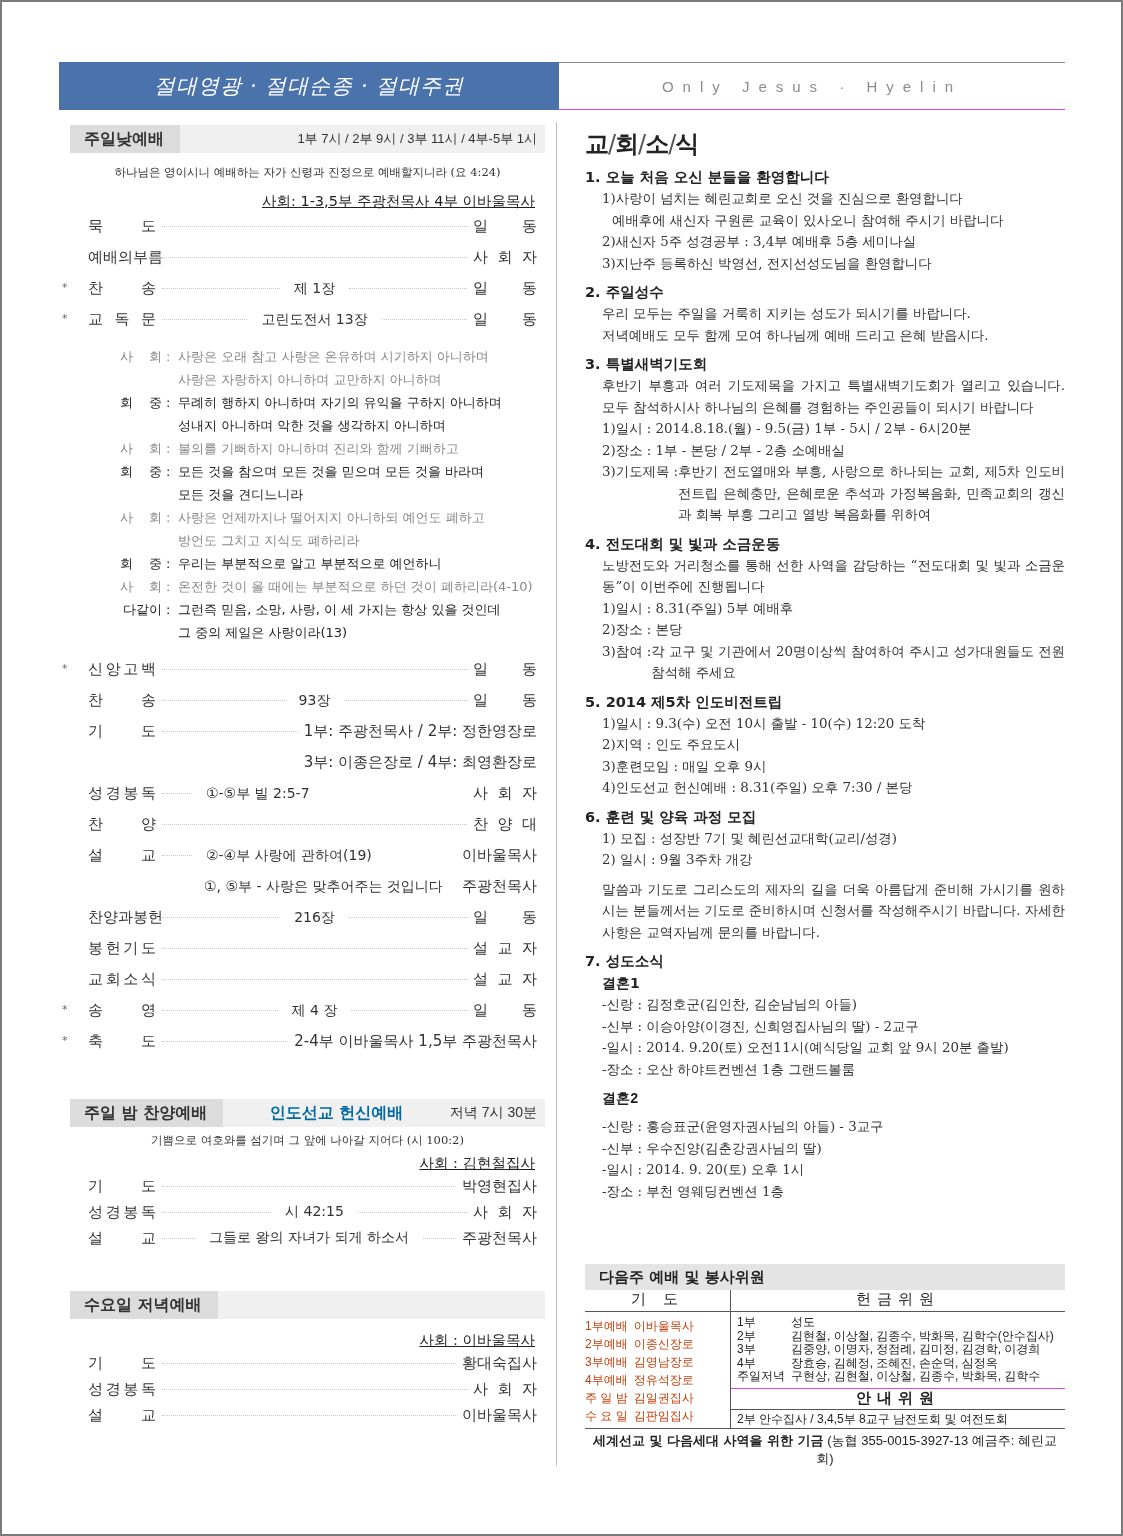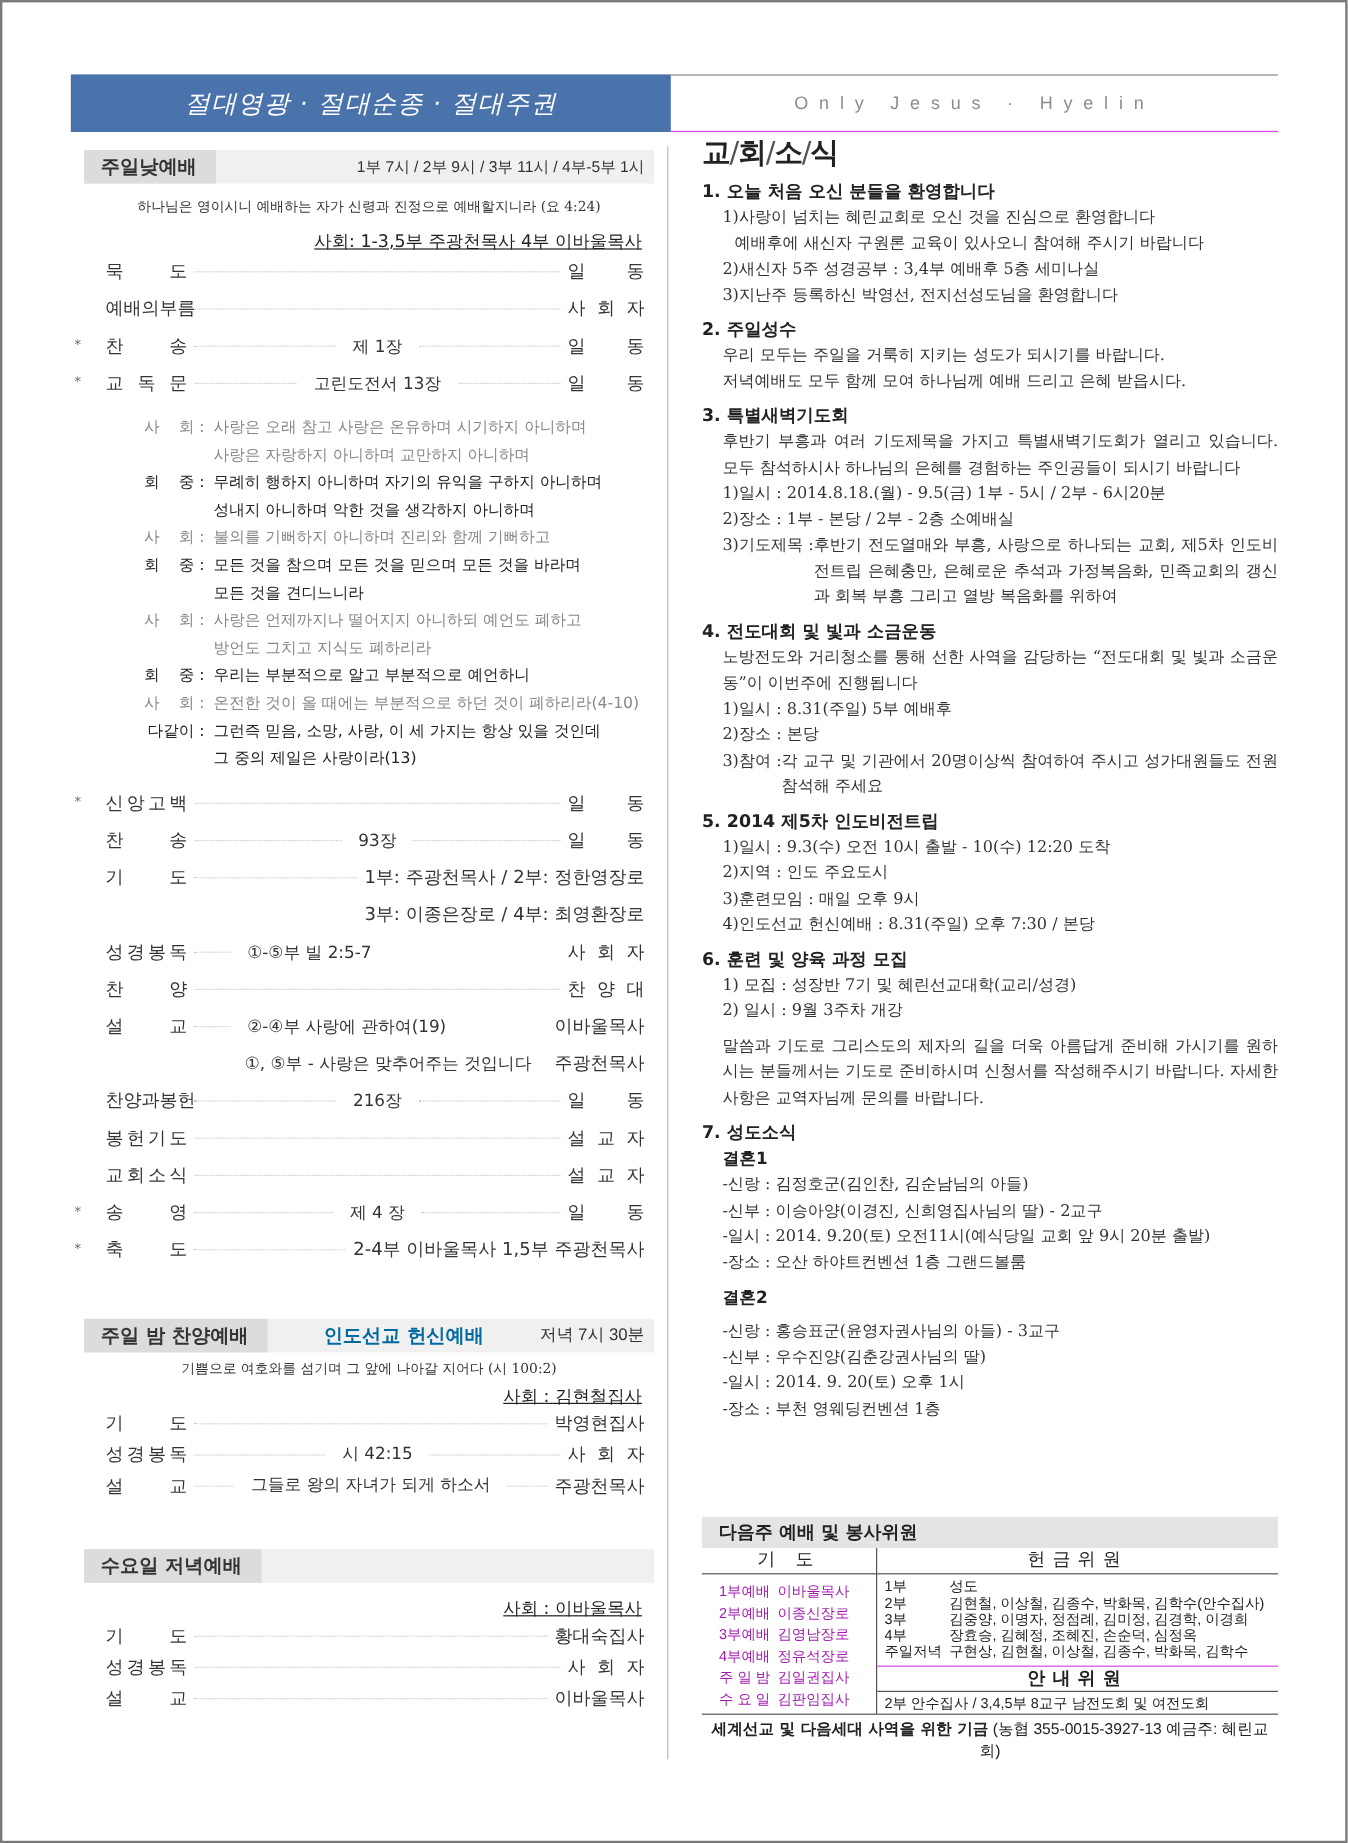--- a/index.html
+++ b/index.html
@@ -36,41 +36,41 @@
 
   .resp { margin: 10px 0 10px 50px; font-size: 13px; }
   .resp-line { display: flex; line-height: 23px; }
   .resp-line .who { width: 46px; display: flex; justify-content: space-between; padding-right: 4px; }
   .resp-line .colon { width: 12px; }
   .resp-line .txt { flex: 1; white-space: pre-line; }
   .resp-line.leader { color: #888; }
   .resp-line.people { color: #222; }
 
   
-  .right { position: absolute; left: 585px; top: 111px; width: 480px; font-family: "DejaVu Serif", serif; }
+  .right { position: absolute; left: 585px; top: 128px; width: 480px; font-family: "DejaVu Serif", serif; }
   .news-title { font-family: "DejaVu Sans", sans-serif; font-size: 24px; font-weight: bold; color: #222; margin-bottom: 6px; letter-spacing: -1px; }
   .news-title .slash { font-weight: normal; color: #555; }
   .item { margin-bottom: 7px; }
   .item-head { font-family: "DejaVu Sans", sans-serif; font-weight: bold; font-size: 14.5px; color: #222; line-height: 22px; }
   .item-body { padding-left: 17px; font-size: 13.4px; color: #333; line-height: 21.5px; }
   .item-body .p { text-align: justify; }
   .item-body .indent { padding-left: 10px; }
   .item-body .hang { display: flex; }
   .item-body .hang .k { white-space: nowrap; }
   .item-body .hang .v { flex: 1; text-align: justify; }
   .sub-head { font-family: "DejaVu Sans", sans-serif; font-weight: bold; font-size: 14px; color: #222; line-height: 22px; padding-left: 17px; }
 
   
   .nw { position: absolute; left: 585px; top: 1264px; width: 480px; font-family: "Liberation Sans", sans-serif; }
   .nw-head { background: #e4e4e4; height: 26px; padding-left: 14px; display: flex; align-items: center; font-size: 15px; font-weight: bold; color: #222; font-family: "DejaVu Sans", sans-serif; }
   .nw-grid { display: flex; border-bottom: 1px solid #555; }
   .nw-col-l { width: 146px; border-right: 1px solid #555; }
   .nw-col-r { flex: 1; }
   .nw-colhead { height: 22px; border-bottom: 1px solid #555; text-align: center; font-size: 15px; color: #222; letter-spacing: 6px; font-family: "DejaVu Sans", sans-serif; }
-  .pray-row { display: flex; justify-content: center; font-size: 12px; line-height: 18px; padding-right: 8px; color: #a21caf; }
+  .pray-row { display: flex; justify-content: flex-start; font-size: 12px; line-height: 18px; padding-right: 8px; color: #c2410c; }
   .pray-row .k { margin-right: 6px; }
   .pray-list { padding-top: 5px; padding-bottom: 3px; }
   .off-row { display: flex; font-size: 12px; line-height: 13.5px; padding-left: 6px; color: #222; }
   .off-row .k { width: 54px; }
   .off-list { padding: 4px 0 4px; }
   .guide-head { border-top: 1px solid #d946ef; border-bottom: 1px solid #555; height: 22px; text-align: center; font-size: 15px; font-weight: bold; letter-spacing: 6px; font-family: "DejaVu Sans", sans-serif; }
   .guide-body { font-size: 12px; padding-left: 6px; line-height: 18px; }
   .fund { font-size: 13px; margin-top: 3px; text-align: center; color: #222; }
   .fund b { font-family: "DejaVu Sans", sans-serif; }
 </style>
@@ -539,21 +539,21 @@
   <div class="item">
     <div class="item-head">7. 성도소식</div>
     <div id="weddings">
         <div class="sub-head">결혼1</div>
         <div class="item-body">
           <div>-신랑 : 김정호군(김인찬, 김순남님의 아들)</div>
           <div>-신부 : 이승아양(이경진, 신희영집사님의 딸) - 2교구</div>
           <div>-일시 : 2014. 9.20(토) 오전11시(예식당일 교회 앞 9시 20분 출발)</div>
           <div>-장소 : 오산 하야트컨벤션 1층 그랜드볼룸</div>
         </div>
-        <div class="sub-head" style="margin-top: 8px; margin-bottom: 6px;">결혼2</div>
+        <div class="sub-head" style="margin-top: 8px; margin-bottom: 6px; font-family: Liberation Mono, monospace;">결혼2</div>
         <div class="item-body">
           <div>-신랑 : 홍승표군(윤영자권사님의 아들) - 3교구</div>
           <div>-신부 : 우수진양(김춘강권사님의 딸)</div>
           <div>-일시 : 2014. 9. 20(토) 오후 1시</div>
           <div>-장소 : 부천 영웨딩컨벤션 1층</div>
         </div>
       </div>
   </div>
 </div>
 

